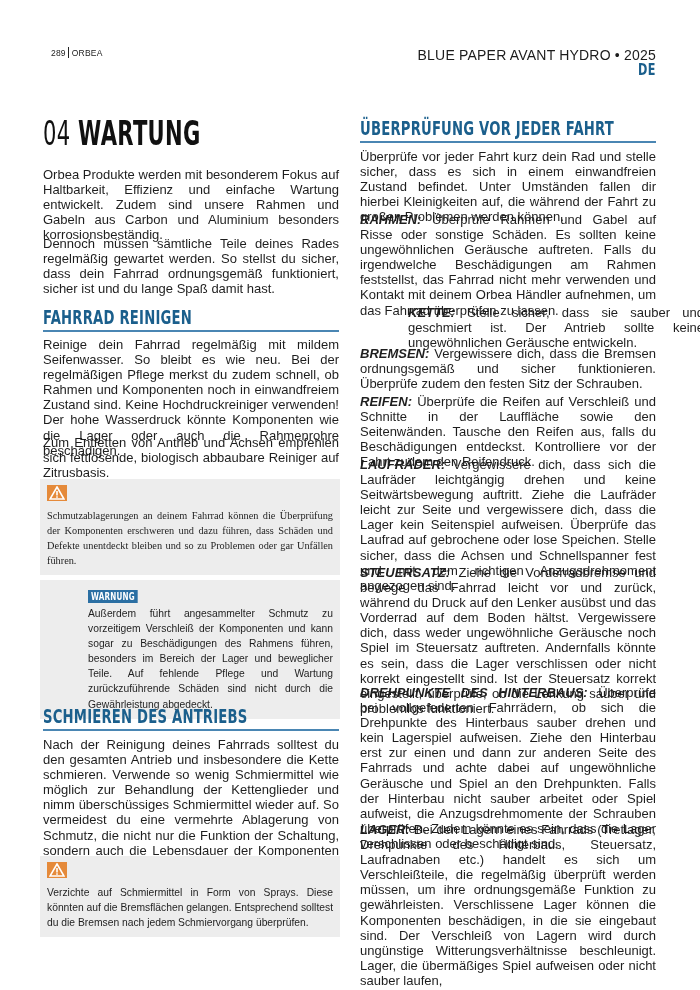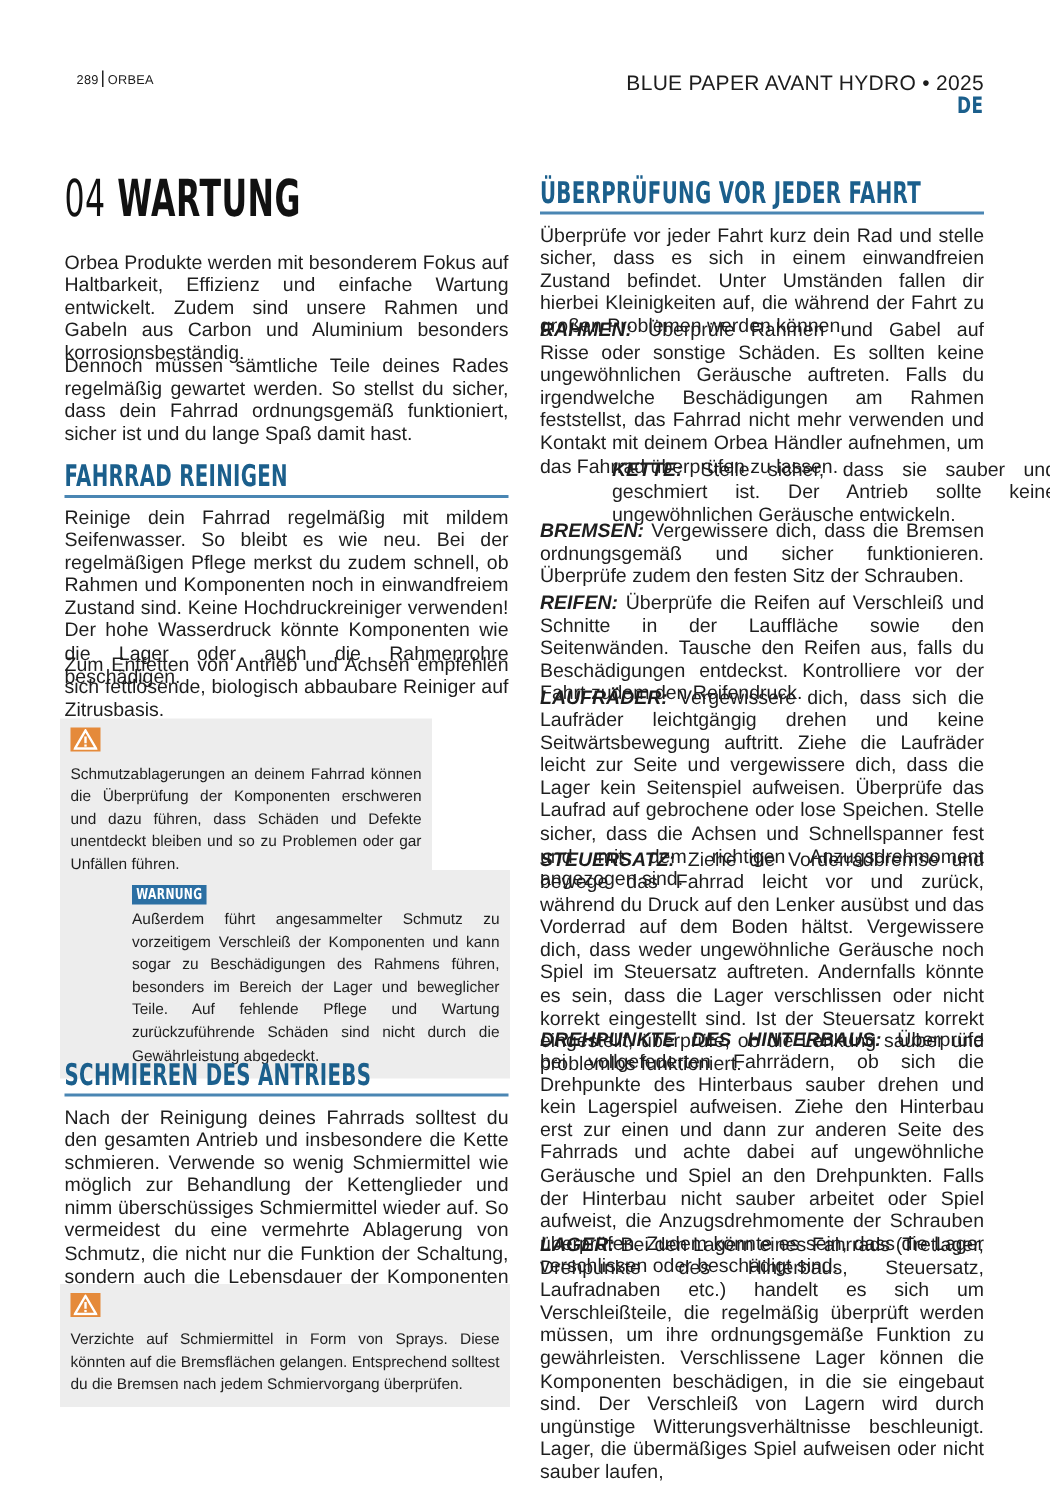--- a/index.html
+++ b/index.html
@@ -50,21 +50,21 @@
   <p class="body" style="position:absolute; top:167px; width:296px;">Orbea Produkte werden mit besonderem Fokus auf Haltbarkeit, Effizienz und einfache Wartung entwickelt. Zudem sind unsere Rahmen und Gabeln aus Carbon und Aluminium besonders korrosionsbeständig.</p>
   <p class="body" style="position:absolute; top:236px; width:296px;">Dennoch müssen sämtliche Teile deines Rades regelmäßig gewartet werden. So stellst du sicher, dass dein Fahrrad ordnungsgemäß funktioniert, sicher ist und du lange Spaß damit hast.</p>
 
   <div style="position:absolute; top:306px; width:296px;">
     <div class="sec-head">FAHRRAD REINIGEN</div>
     <div class="sec-rule"></div>
   </div>
   <p class="body" style="position:absolute; top:337px; width:296px;">Reinige dein Fahrrad regelmäßig mit mildem Seifenwasser. So bleibt es wie neu. Bei der regelmäßigen Pflege merkst du zudem schnell, ob Rahmen und Komponenten noch in einwandfreiem Zustand sind. Keine Hochdruckreiniger verwenden! Der hohe Wasserdruck könnte Komponenten wie die Lager oder auch die Rahmenrohre beschädigen.</p>
   <p class="body" style="position:absolute; top:435px; width:296px;">Zum Entfetten von Antrieb und Achsen empfehlen sich fettlösende, biologisch abbaubare Reiniger auf Zitrusbasis.</p>
 
-  <div class="box" style="position:absolute; top:479px; left:-3px; width:248px;">
+  <div class="box" style="position:absolute; top:479px; left:-3px; width:300px;font-family:Liberation Serif, serif;">
     <span class="warn-icon">
       <svg width="16" height="14" viewBox="0 0 16 14">
           <polygon points="8,1 15,13 1,13" fill="none" stroke="#fff" stroke-width="1.6"></polygon>
           <rect x="7.2" y="5" width="1.6" height="4.5" fill="#fff"></rect>
           <rect x="7.2" y="10.3" width="1.6" height="1.5" fill="#fff"></rect>
         </svg>
     </span>
     <p class="body">Schmutzablagerungen an deinem Fahrrad können die Überprüfung der Komponenten erschweren und dazu führen, dass Schäden und Defekte unentdeckt bleiben und so zu Problemen oder gar Unfällen führen.</p>
   </div>
 

